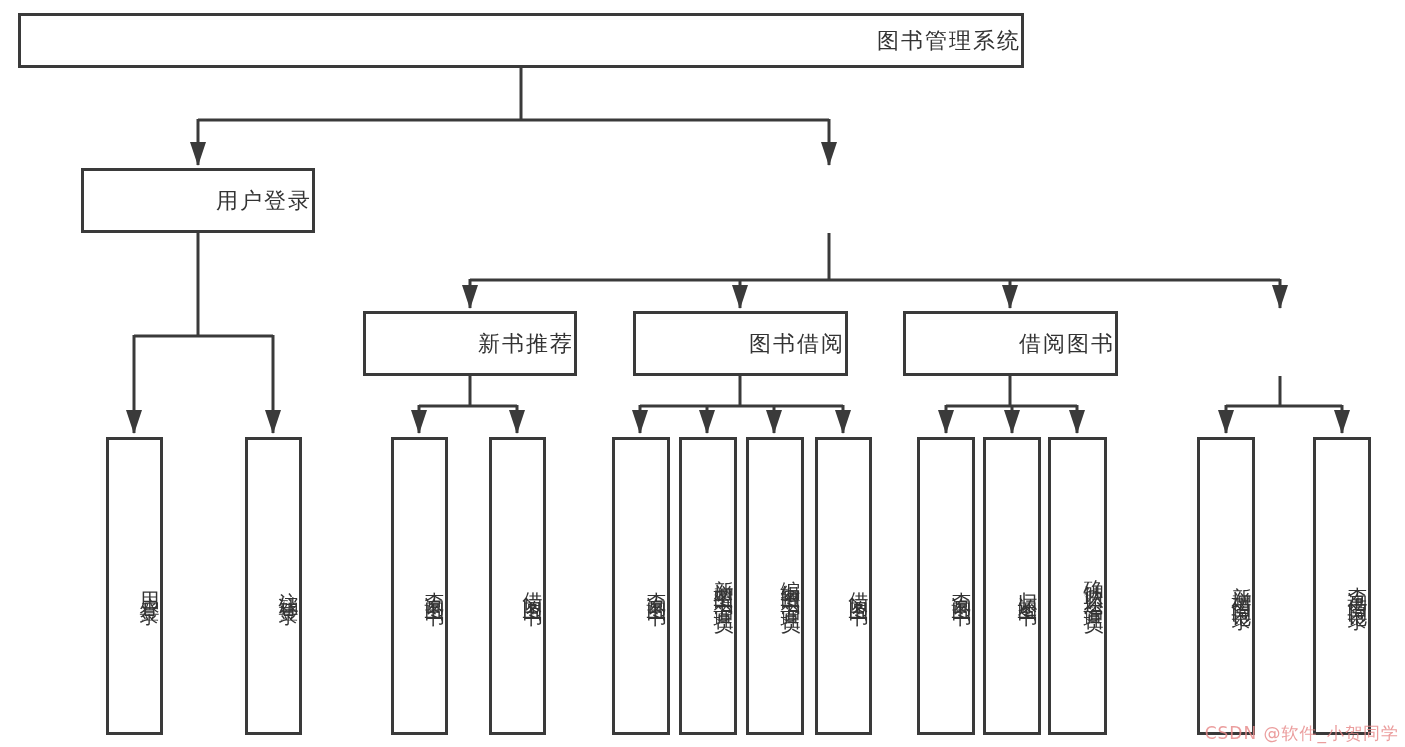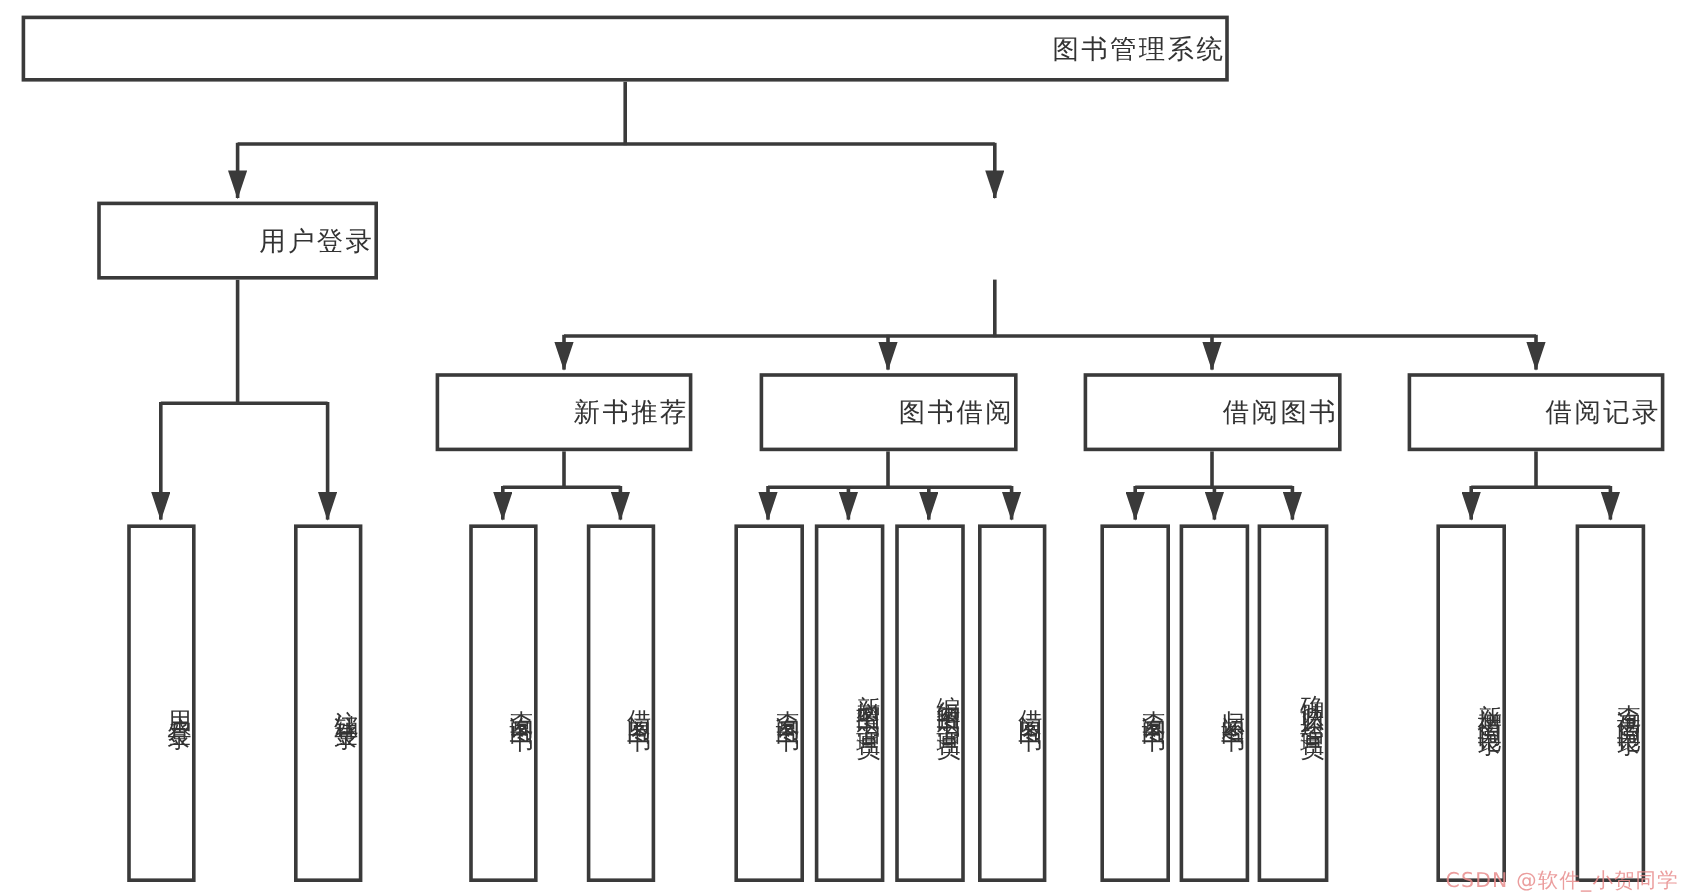--- a/index.html
+++ b/index.html
@@ -124,23 +124,20 @@
 
   <div class="box lvl3" style="left:363px;width:214px;">
     <span class="hlabel">新书推荐</span>
   </div>
   <div class="box lvl3" style="left:633px;width:215px;">
     <span class="hlabel">图书借阅</span>
   </div>
   <div class="box lvl3" style="left:903px;width:215px;">
     <span class="hlabel">借阅图书</span>
   </div>
-  <div class="box lvl3" style="left:1173px;width:214px;">
-    <span class="hlabel">借阅记录</span>
-  </div>
 
   <div class="box leaf" style="left:106px;width:57px;">
     <span class="vtext">用户登录</span>
   </div>
   <div class="box leaf" style="left:245px;width:57px;">
     <span class="vtext">注销登录</span>
   </div>
 
   <div class="box leaf" style="left:391px;width:57px;">
     <span class="vtext">查询图书</span>

